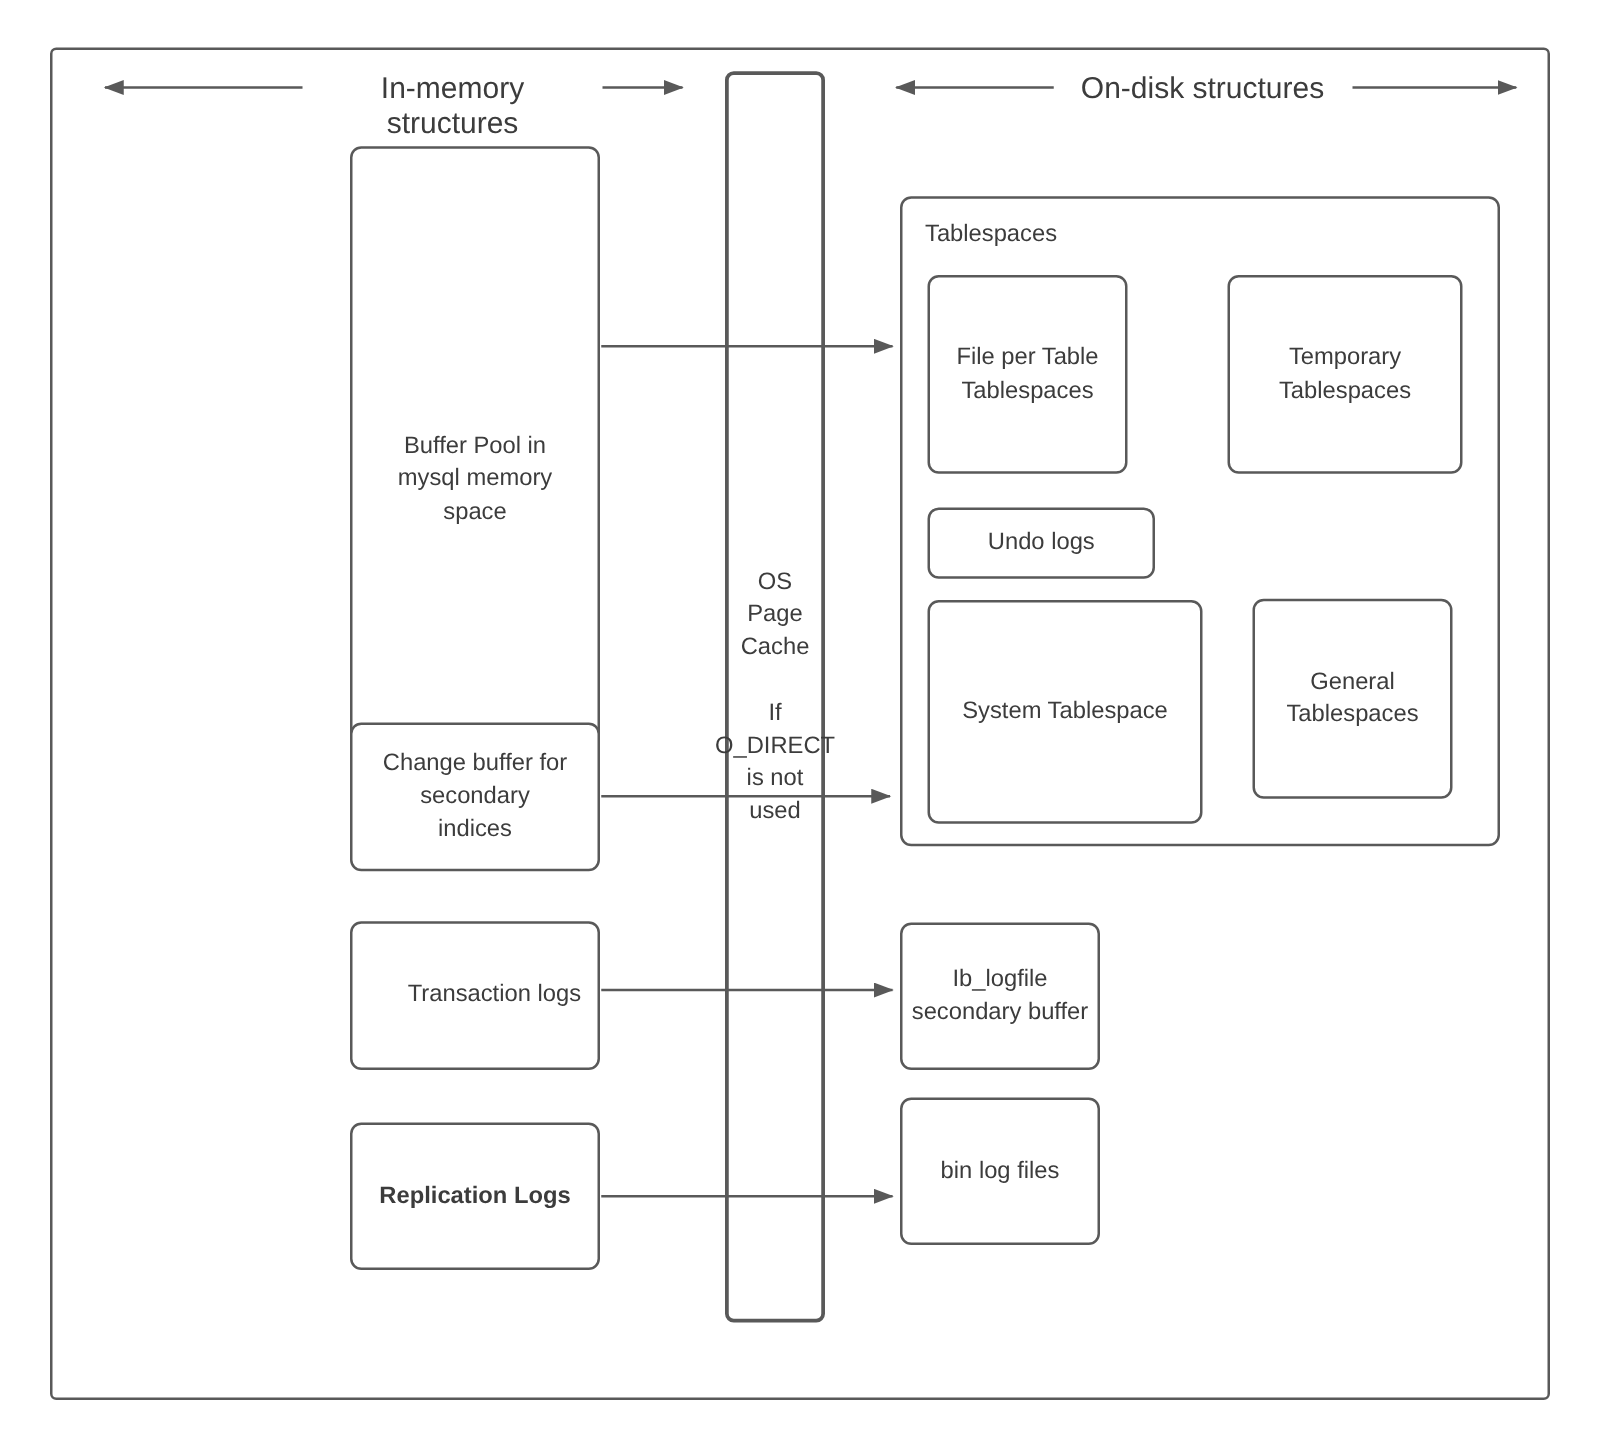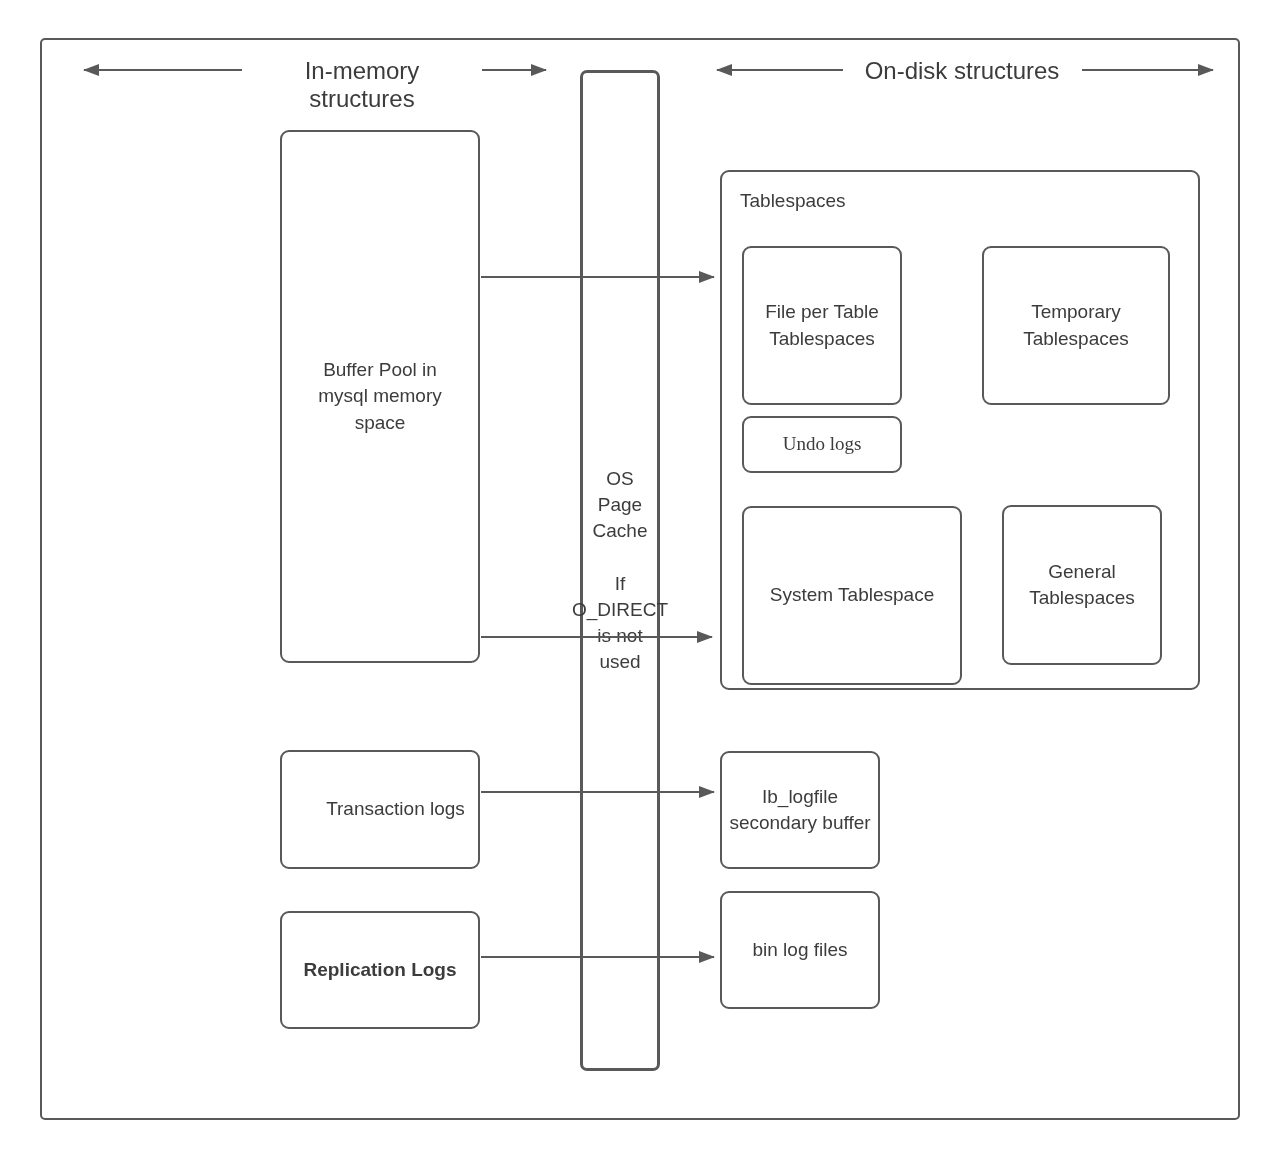--- a/index.html
+++ b/index.html
@@ -12,21 +12,21 @@
 
   .frame {
     position: absolute; left: 40px; top: 38px; width: 1200px; height: 1082px;
     border: 2px solid #595959; border-radius: 5px; box-sizing: border-box; background: #ffffff;
   }
 
   .box {
     position: absolute; box-sizing: border-box;
     border: 2px solid #595959; border-radius: 9px; background: #ffffff;
     display: flex; align-items: center; justify-content: center;
-    text-align: center; font-size: 19px; line-height: 1.38; color: #3c3c3c; margin-top: 13px;
+    text-align: center; font-size: 19px; line-height: 1.38; color: #3c3c3c;
   }
   .box span { display: block; white-space: pre-line; }
 
   .hdr-label {
     position: absolute; top: 57px; font-size: 24px; color: #3c3c3c;
     text-align: center; width: 220px;
   }
   #hdr-in-memory { left: 252px; }
   #hdr-on-disk  { left: 852px; }
 
@@ -42,21 +42,21 @@
                          border-width: 3px; border-radius: 7px; overflow: visible; }
 
   
   #node-tablespaces    { left: 720px; top: 157px; width: 480px; height: 520px;
                          display: block; }
   #node-tablespaces .corner-label {
     position: absolute; left: 18px; top: 16px; font-size: 19px; white-space: nowrap;
   }
   #node-file-per-table { left:  20px; top:  61px; width: 160px; height: 159px; }
   #node-temporary      { left: 260px; top:  61px; width: 188px; height: 159px; }
-  #node-undo-logs      { left:  20px; top: 231px; width: 160px; height:  57px; font-family: Liberation Serif, serif; }
+  #node-undo-logs      { left:  20px; top: 247px; width: 182px; height:  57px; }
   #node-system         { left:  20px; top: 321px; width: 220px; height: 179px; }
   #node-general        { left: 280px; top: 320px; width: 160px; height: 160px; }
 
   #node-ib-logfile     { left: 720px; top: 738px; width: 160px; height: 118px; }
   #node-bin-log        { left: 720px; top: 878px; width: 160px; height: 118px; }
 
   svg.edges {
     position: absolute; left: 0; top: 0; width: 1280px; height: 1160px;
     pointer-events: none;
   }
@@ -69,20 +69,25 @@
 
   <div class="frame"></div>
 
   <div class="hdr-label" id="hdr-in-memory">In-memory structures</div>
   <div class="hdr-label" id="hdr-on-disk">On-disk structures</div>
 
   <div class="box" id="node-buffer-pool">
     <span>Buffer Pool in
 mysql memory
 space</span>
+  </div>
+  <div class="box" id="node-change-buffer">
+    <span>Change buffer for
+secondary
+indices</span>
   </div>
   <div class="box" id="node-transaction">
     <span>Transaction logs</span>
   </div>
   <div class="box" id="node-replication">
     <span>Replication Logs</span>
   </div>
 
   <div class="box" id="node-os-page-cache">
     <span>OS

